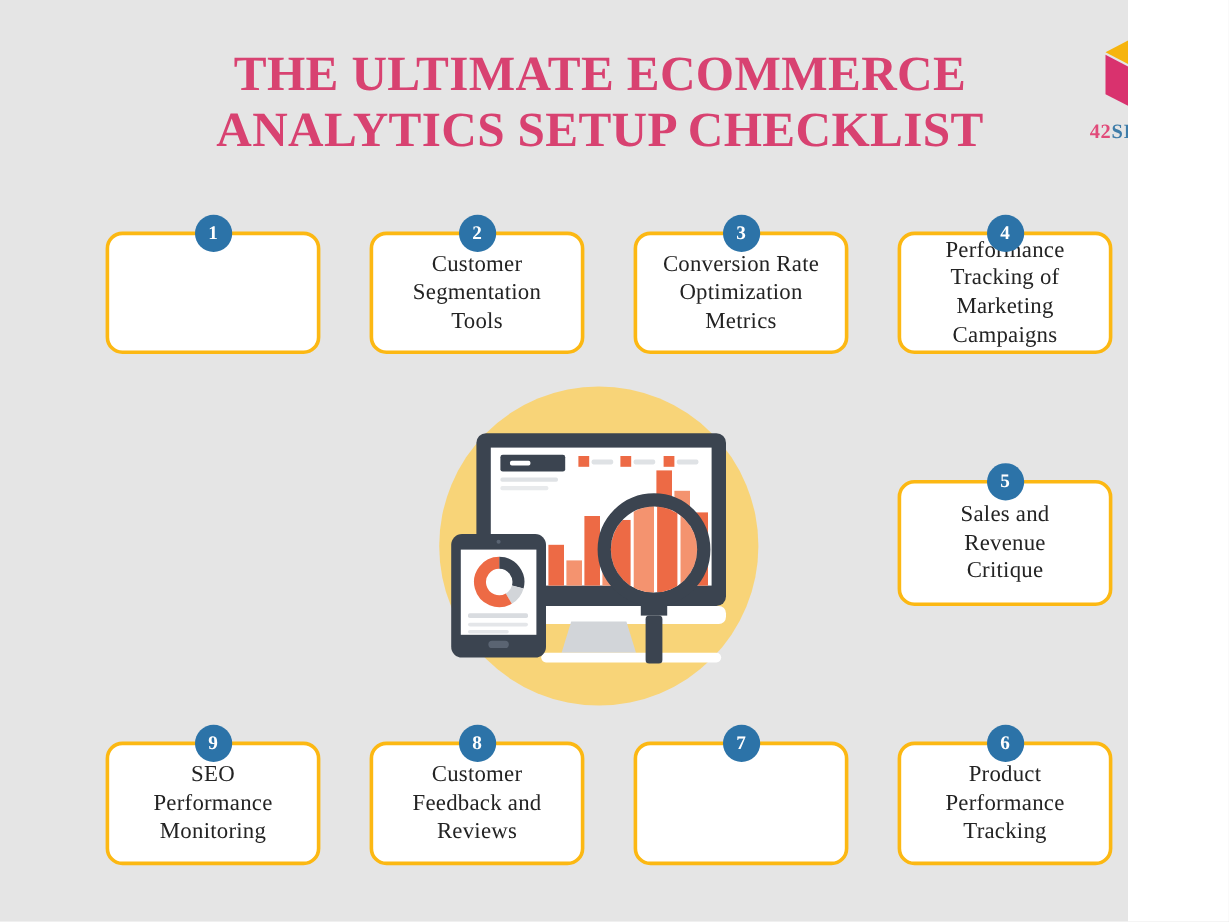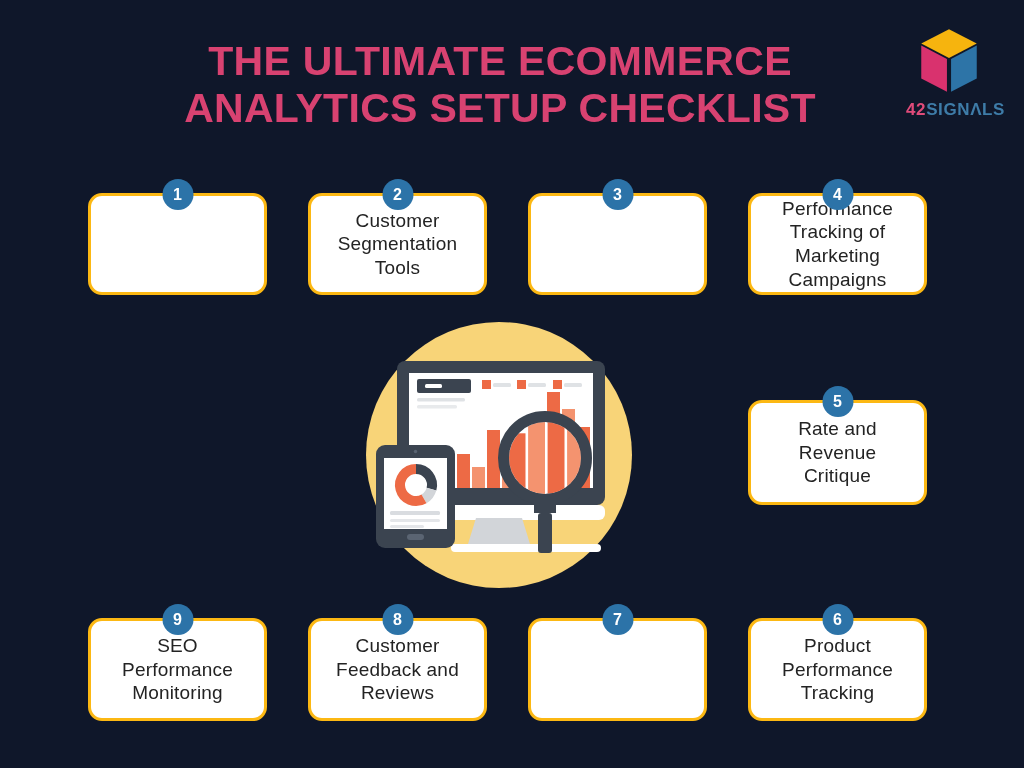--- a/index.html
+++ b/index.html
@@ -1,18 +1,18 @@
 <!DOCTYPE html>
 <html><head>
 <meta charset="utf-8">
 <style>
   html,body{margin:0;padding:0;}
   .canvas{
-    position:relative; width:1024px; height:768px; background:#0f172a;
-    font-family:Liberation Sans, sans-serif; overflow:hidden;
+    position:relative; width:940px; height:768px; background:#e5e5e5;
+    font-family:Liberation Serif, serif; overflow:hidden;
   }
   .title{
     position:absolute; top:38px; left:0; width:1000px; text-align:center;
     font-size:41px; line-height:1.14; font-weight:800; letter-spacing:0.3px;
     color:#D84271; white-space:pre-line;
   }
   
   .logo{ position:absolute; top:24px; left:893px; width:112px; text-align:right; }
   .logo svg{ display:block; margin:0 auto; }
   .wordmark{ font-size:17px; font-weight:bold; letter-spacing:0.6px; margin-top:2px; }
@@ -64,32 +64,35 @@
     <div class="badge">1</div>
   </div>
   <div class="check-box r1 c2">
     <div class="badge">2</div>
     <div class="box-label">Customer
 Segmentation
 Tools</div>
   </div>
   <div class="check-box r1 c3">
     <div class="badge">3</div>
+    <div class="box-label">Conversion Rate
+Optimization
+Metrics</div>
   </div>
   <div class="check-box r1 c4">
     <div class="badge">4</div>
     <div class="box-label">Performance
 Tracking of
 Marketing
 Campaigns</div>
   </div>
 
   <div class="check-box r2 c4">
     <div class="badge">5</div>
-    <div class="box-label">Rate and
+    <div class="box-label">Sales and
 Revenue
 Critique</div>
   </div>
 
   <div class="check-box r3 c1">
     <div class="badge">9</div>
     <div class="box-label">SEO
 Performance
 Monitoring</div>
   </div>

